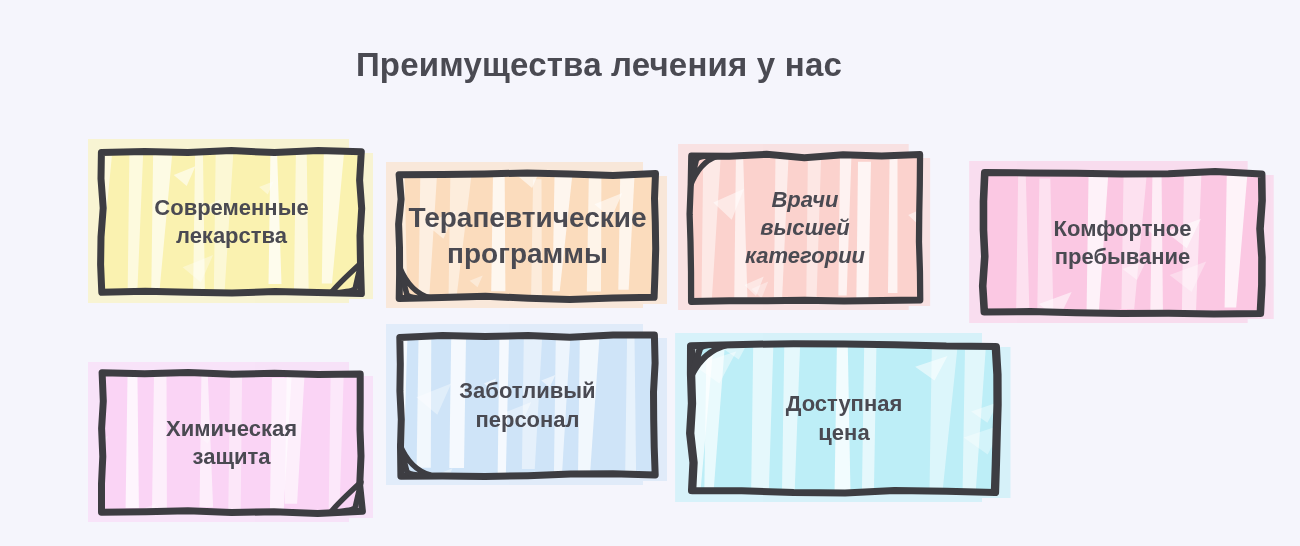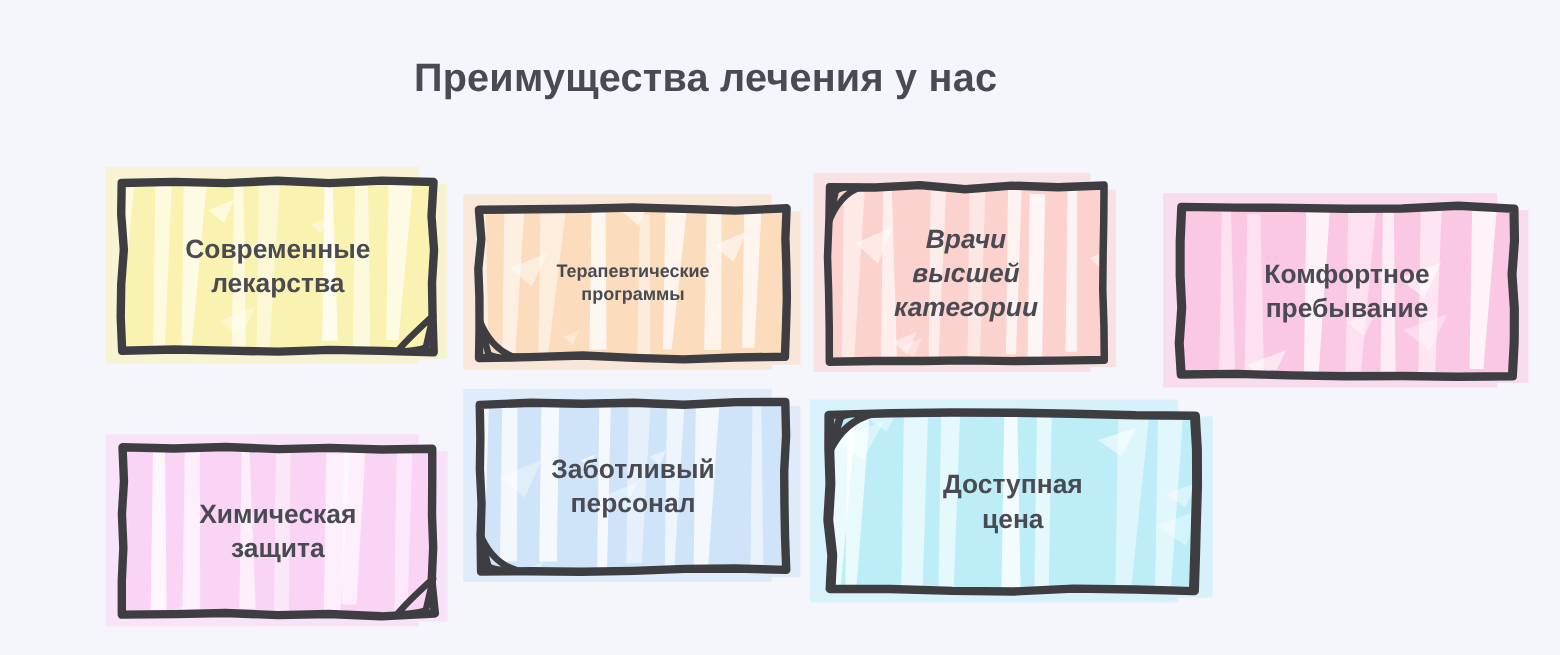--- a/index.html
+++ b/index.html
@@ -27,20 +27,21 @@
     position: absolute;
     left: 0;
     top: 46px;
     width: 1176px;
     text-align: center;
     font-size: 33px;
     font-weight: bold;
     color: #4a4a52;
     letter-spacing: 0.2px;
     white-space: nowrap;
+    padding-left: 11px;
   }
 
   
   .card {
     position: absolute;
     box-sizing: border-box;
   }
   .card-svg {
     position: absolute;
     left: 0;
@@ -63,21 +64,21 @@
     font-size: 22px;
     font-weight: bold;
     line-height: 1.28;
     color: #4a4a52;
     white-space: pre-line;
     padding: 0 12px;
     box-sizing: border-box;
     z-index: 3;
   }
   .card-label.small {
-    font-size: 15px;
+    font-size: 28px;
     text-align: center;
   }
 </style>
 </head>
 <body style="background: rgb(245, 245, 252);">
 
 <div id="infographic">
 
   <div class="page-title">Преимущества лечения у нас</div>
 

